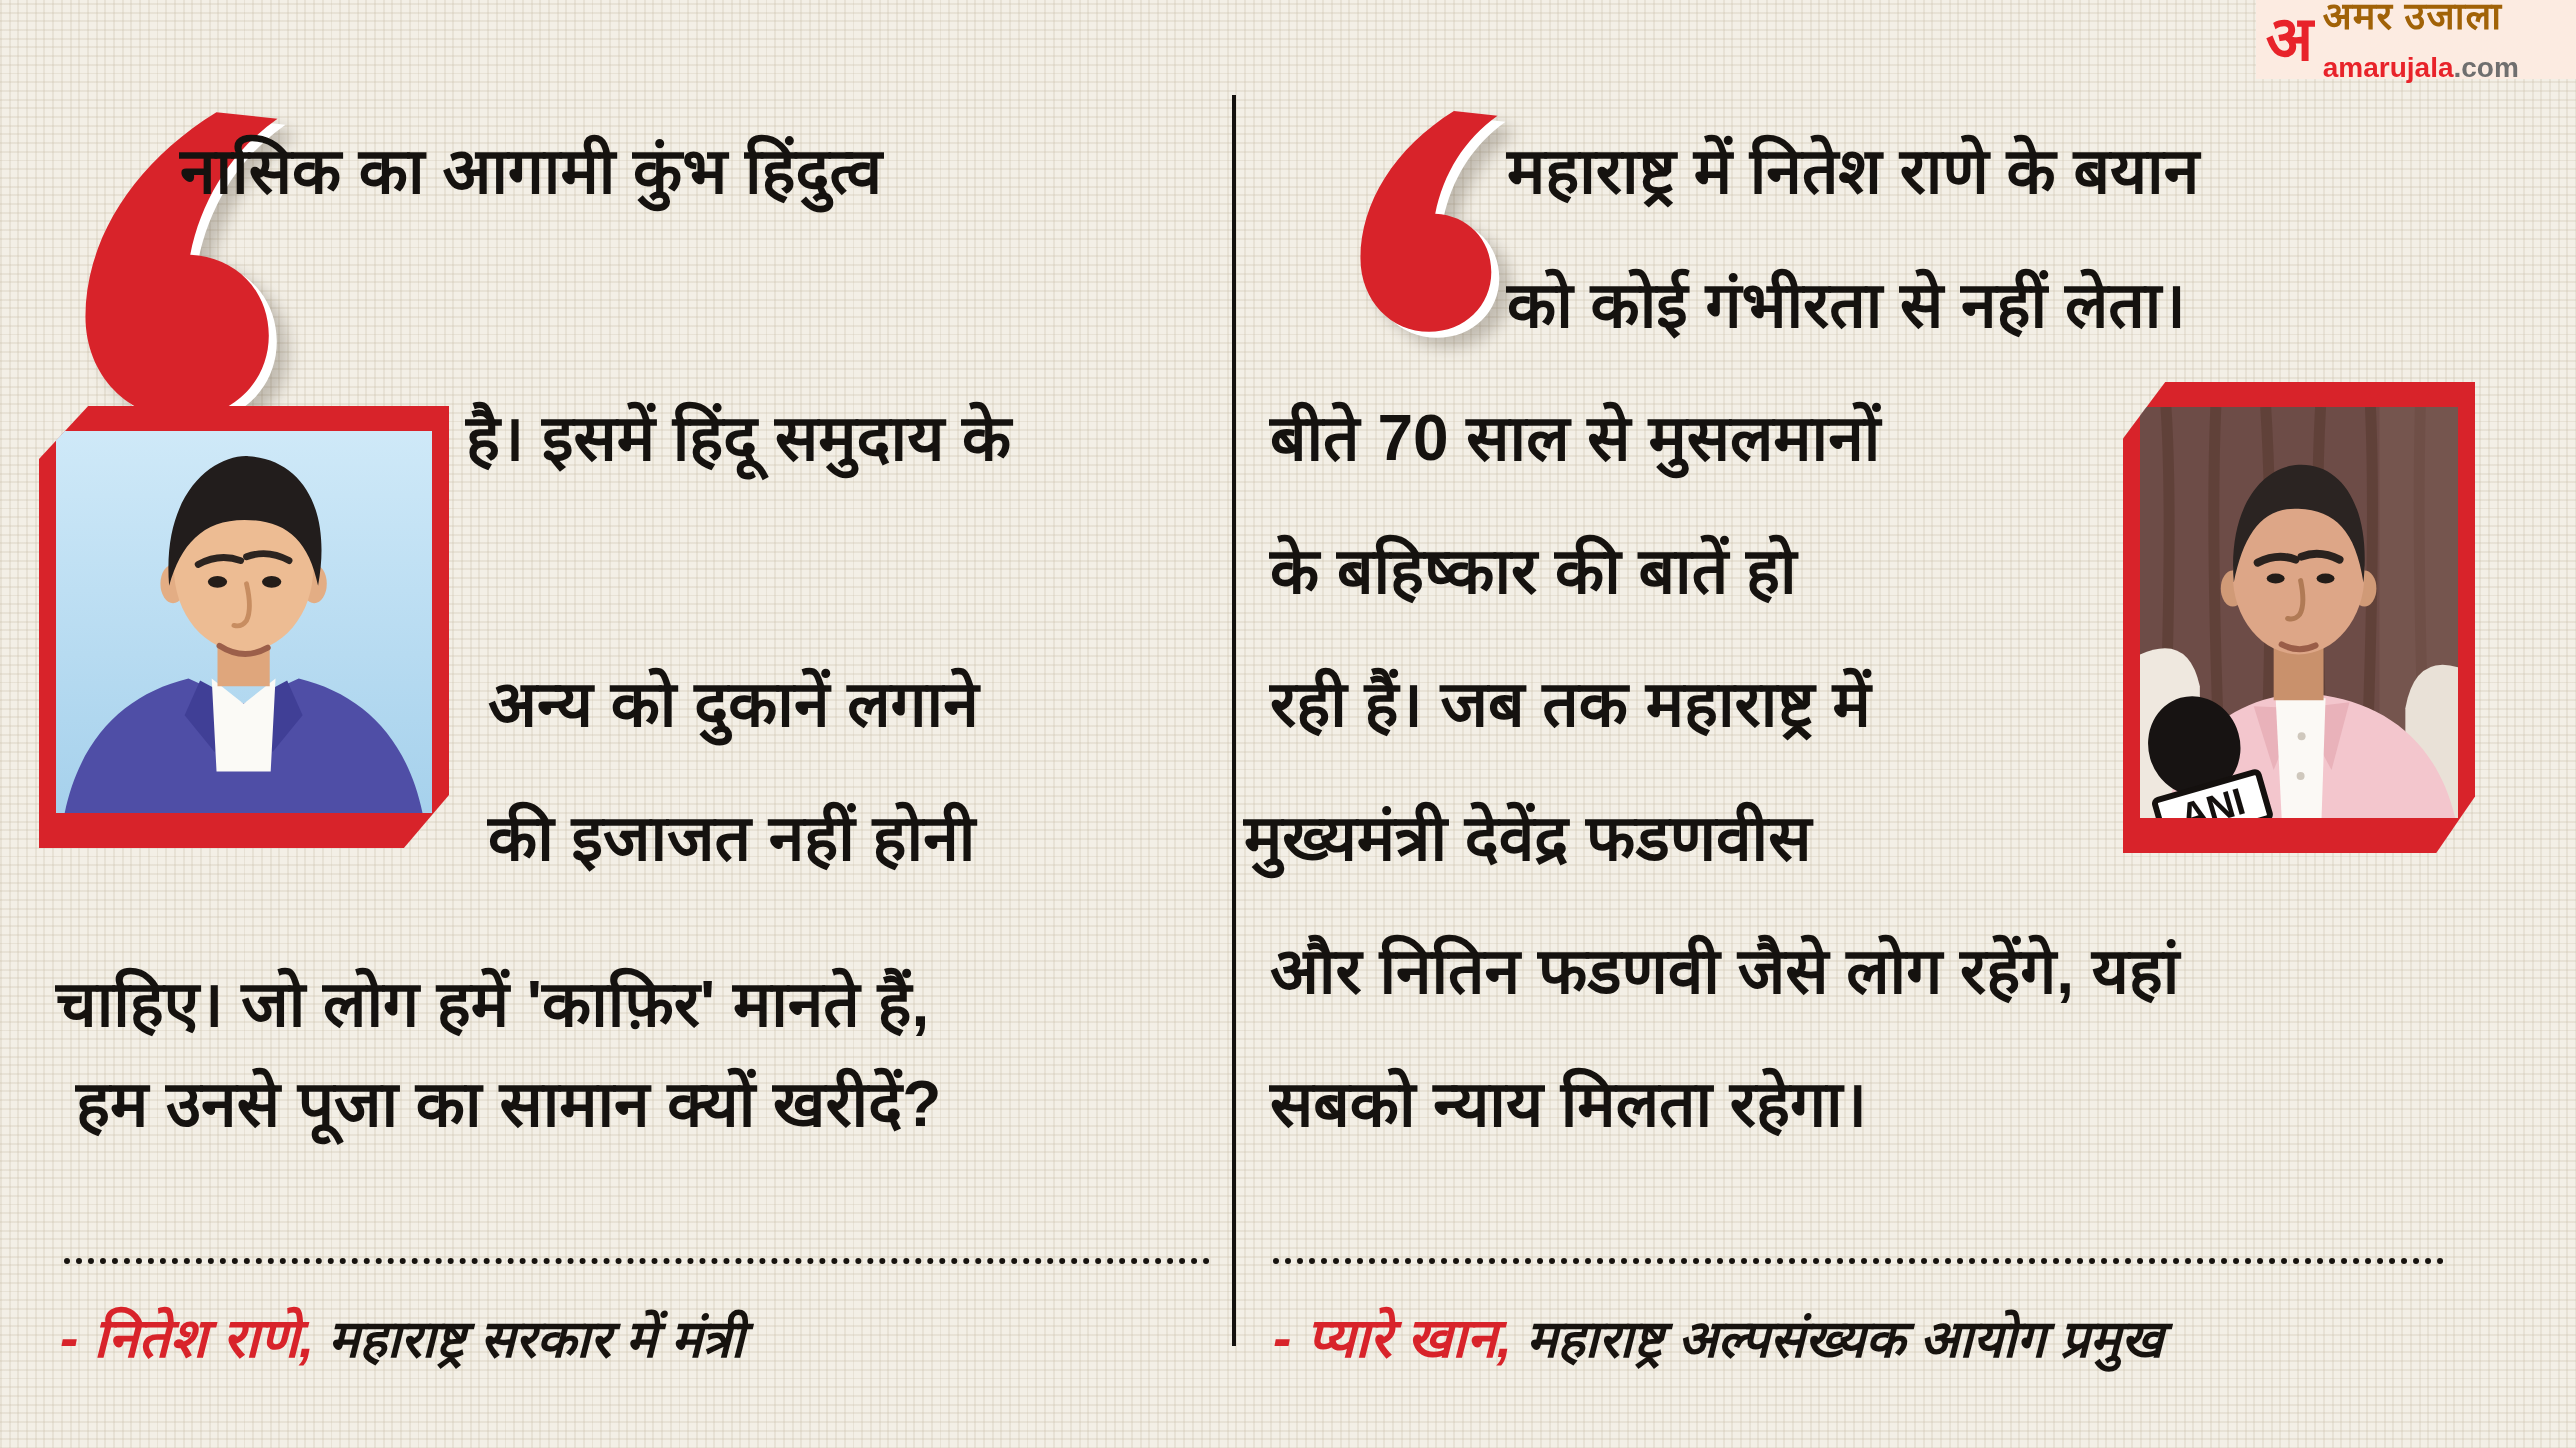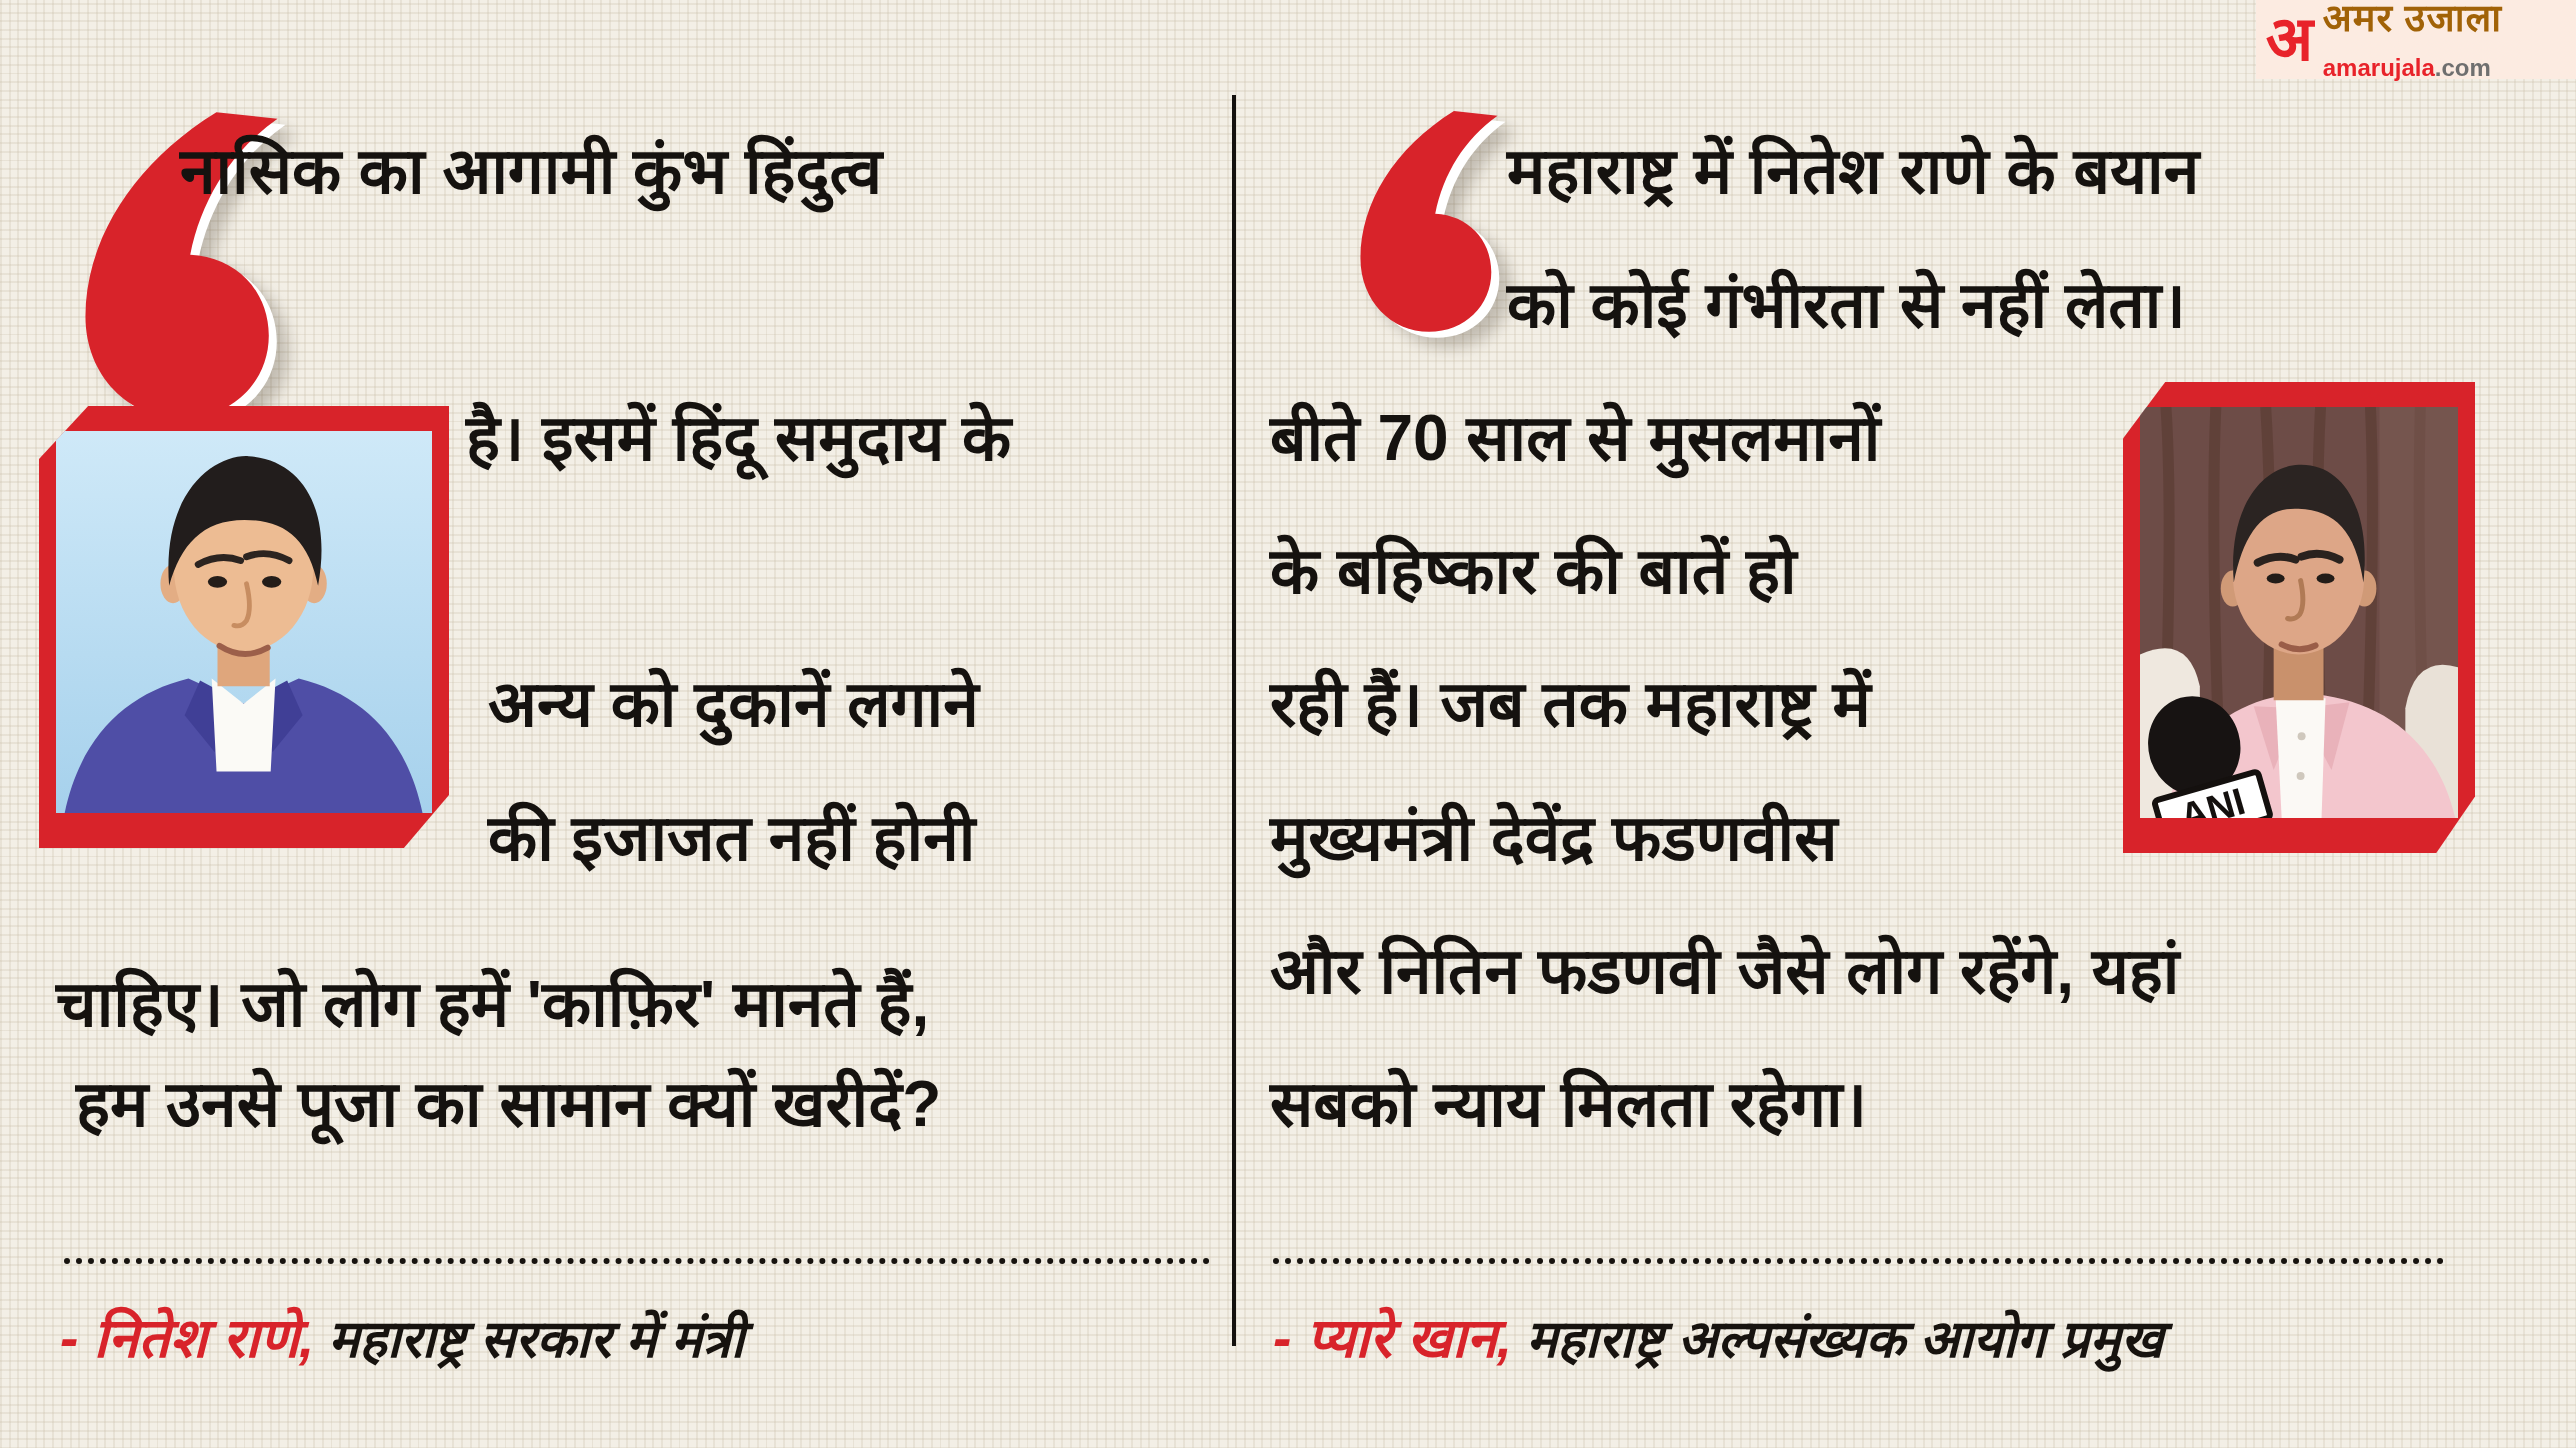--- a/index.html
+++ b/index.html
@@ -12,21 +12,21 @@
     font-family:"Liberation Sans","DejaVu Sans",sans-serif;
   }
   
   .q-line{position:absolute;font-size:64px;font-weight:700;color:#15120f;white-space:nowrap;line-height:1.15;}
   .lq1{left:180px;top:135px}.lq2{left:188px;top:269px}
   .lq3{left:466px;top:402px}.lq4{left:483px;top:535px}
   .lq5{left:488px;top:668px}.lq6{left:488px;top:802px}
   .lq7{left:56px;top:968px}.lq8{left:76px;top:1068px}
   .rq1{left:1507px;top:135px}.rq2{left:1507px;top:269px}
   .rq3{left:1270px;top:402px}.rq4{left:1270px;top:535px}
-  .rq5{left:1270px;top:668px}.rq6{left:1270px;top:802px}
+  .rq5{left:1270px;top:668px}.rq6{left:1244px;top:802px}
   .rq7{left:1270px;top:935px}.rq8{left:1270px;top:1068px}
   
   .quote-mark{position:absolute;filter:drop-shadow(8.7px 6.8px 0 #ffffff) drop-shadow(12.6px 10.6px 7.7px rgba(70,58,44,.28));}
   .quote-mark svg{display:block;width:100%;height:100%;}
   .quote-mark path{fill:#d8232a;}
   .mark-left{left:68px;top:108px;width:227px;height:319px;}
   .mark-right{left:1348px;top:108px;width:162px;height:230px;}
   
   .divider{position:absolute;left:1232px;top:95px;width:3.9px;height:1251px;background:#14110e;}
   .dotted{position:absolute;height:0;border-top:6.8px dotted #17130f;}
@@ -43,21 +43,21 @@
   .frame-left{left:39px;top:406px;width:410px;height:442px;}
   .frame-right{left:2123px;top:382px;width:352px;height:471px;}
   .photo{position:absolute;left:17.4px;top:25px;right:17.4px;bottom:35px;overflow:hidden;background:#cbd9e4;}
   .photo svg{width:100%;height:100%;display:block;}
   
   .logo{position:absolute;left:2256px;top:0;width:320px;height:79px;background:#fcebe1;
         display:flex;align-items:center;gap:9.7px;padding:3.9px 9.7px;box-sizing:border-box;}
   .logo-mark{color:#e8232a;font-size:62px;font-weight:700;line-height:.95;}
   .logo-text{display:flex;flex-direction:column;line-height:1;}
   .logo-title{color:#a16207;font-size:38px;font-weight:700;letter-spacing:1px;}
-  .logo-domain-row{font-size:24px;font-weight:700;margin-top:19px;}
+  .logo-domain-row{font-size:28px;font-weight:700;margin-top:19px;}
   .logo-domain{color:#e8232a}.logo-tld{color:#6f6f6f}
 </style>
 </head>
 <body>
 
 <div class="stage">
 
   <div class="logo">
     <div class="logo-mark">अ</div>
     <div class="logo-text">

